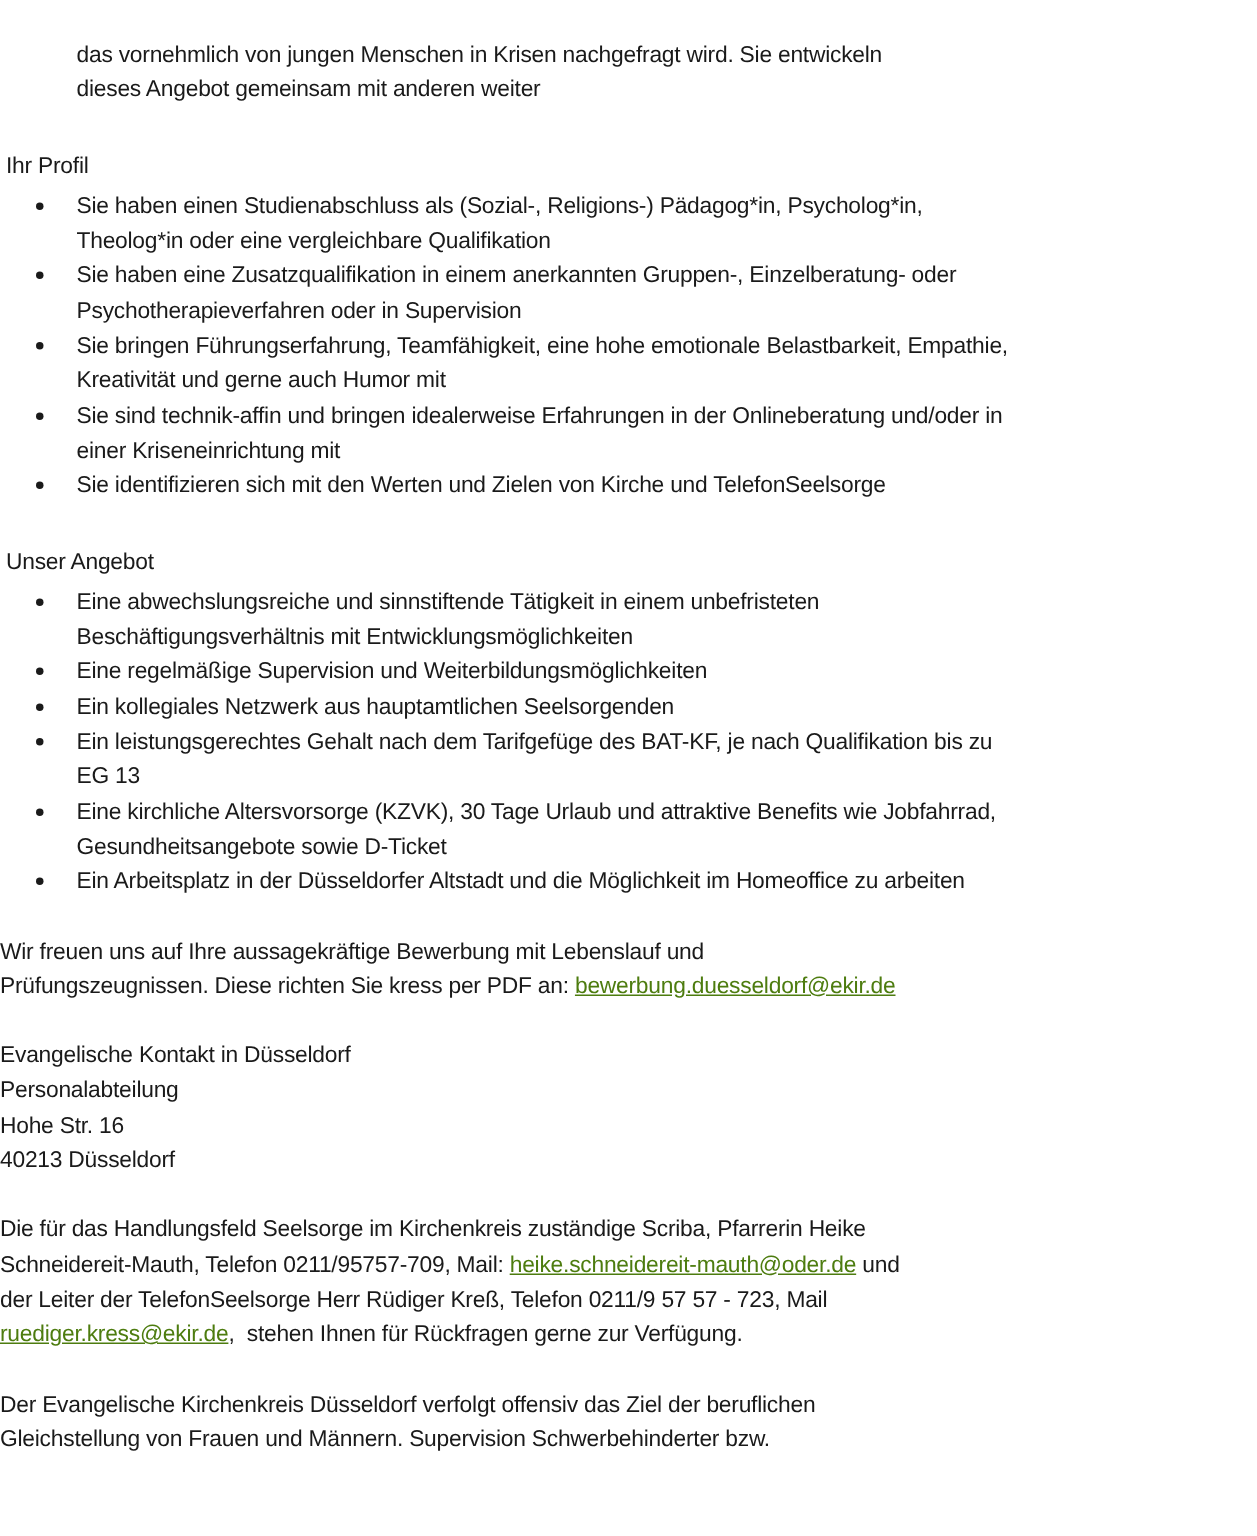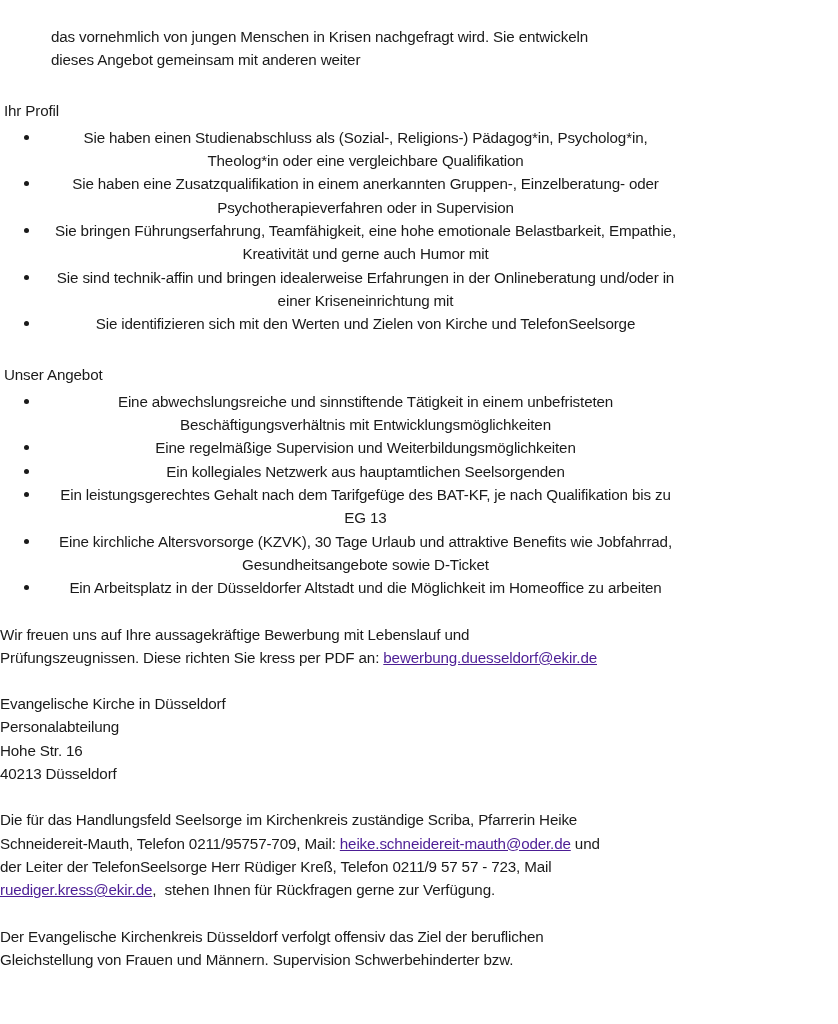--- a/index.html
+++ b/index.html
@@ -7,27 +7,27 @@
       width: 838px; height: 1024px; overflow: hidden;
       font-family: "Liberation Sans", sans-serif;
       color: #1a1a1a; font-size: 15.2px; line-height: 23.3px;
       letter-spacing: -0.15px;
     }
     .page { position: relative; padding-top: 25px; width: 680px; }
     .indent { padding-left: 51px; }
     .heading { margin: 4px; }
     .gap { height: 23px; }
     ul.bullets { list-style: none; margin: 0; padding: 0; }
-    ul.bullets li { position: relative; padding-left: 51px; text-align: center; }
+    ul.bullets li { position: relative; padding-left: 51px; }
     ul.bullets li .dot {
       position: absolute; left: 24px; top: 9px;
       width: 5px; height: 5px; border-radius: 50%; background: #1a1a1a;
     }
     p { margin: 0; }
-    a.mail { color: #4c1d95; text-decoration: underline; }
+    a.mail { color: #4d7c0f; text-decoration: underline; }
   </style>
 </head>
 <body>
 
 <div class="page">
 
   <div class="indent">
     <p>das vornehmlich von jungen Menschen in Krisen nachgefragt wird. Sie entwickeln</p>
     <p>dieses Angebot gemeinsam mit anderen weiter</p>
   </div>
@@ -56,21 +56,21 @@
   </ul>
 
   <div class="gap"></div>
 
   <p>Wir freuen uns auf Ihre aussagekräftige Bewerbung mit Lebenslauf und</p>
   <p><span>Prüfungszeugnissen. Diese richten Sie kress per PDF an: </span><a class="mail">bewerbung.duesseldorf@ekir.de</a></p>
 
   <div class="gap"></div>
 
   <div>
-    <p>Evangelische Kirche in Düsseldorf</p>
+    <p>Evangelische Kontakt in Düsseldorf</p>
     <p>Personalabteilung</p>
     <p>Hohe Str. 16</p>
     <p>40213 Düsseldorf</p>
   </div>
 
   <div class="gap"></div>
 
   <div>
     <p>Die für das Handlungsfeld Seelsorge im Kirchenkreis zuständige Scriba, Pfarrerin Heike</p>
     <p><span>Schneidereit-Mauth, Telefon 0211/95757-709, Mail: </span><a class="mail">heike.schneidereit-mauth@oder.de</a><span> und</span></p>

